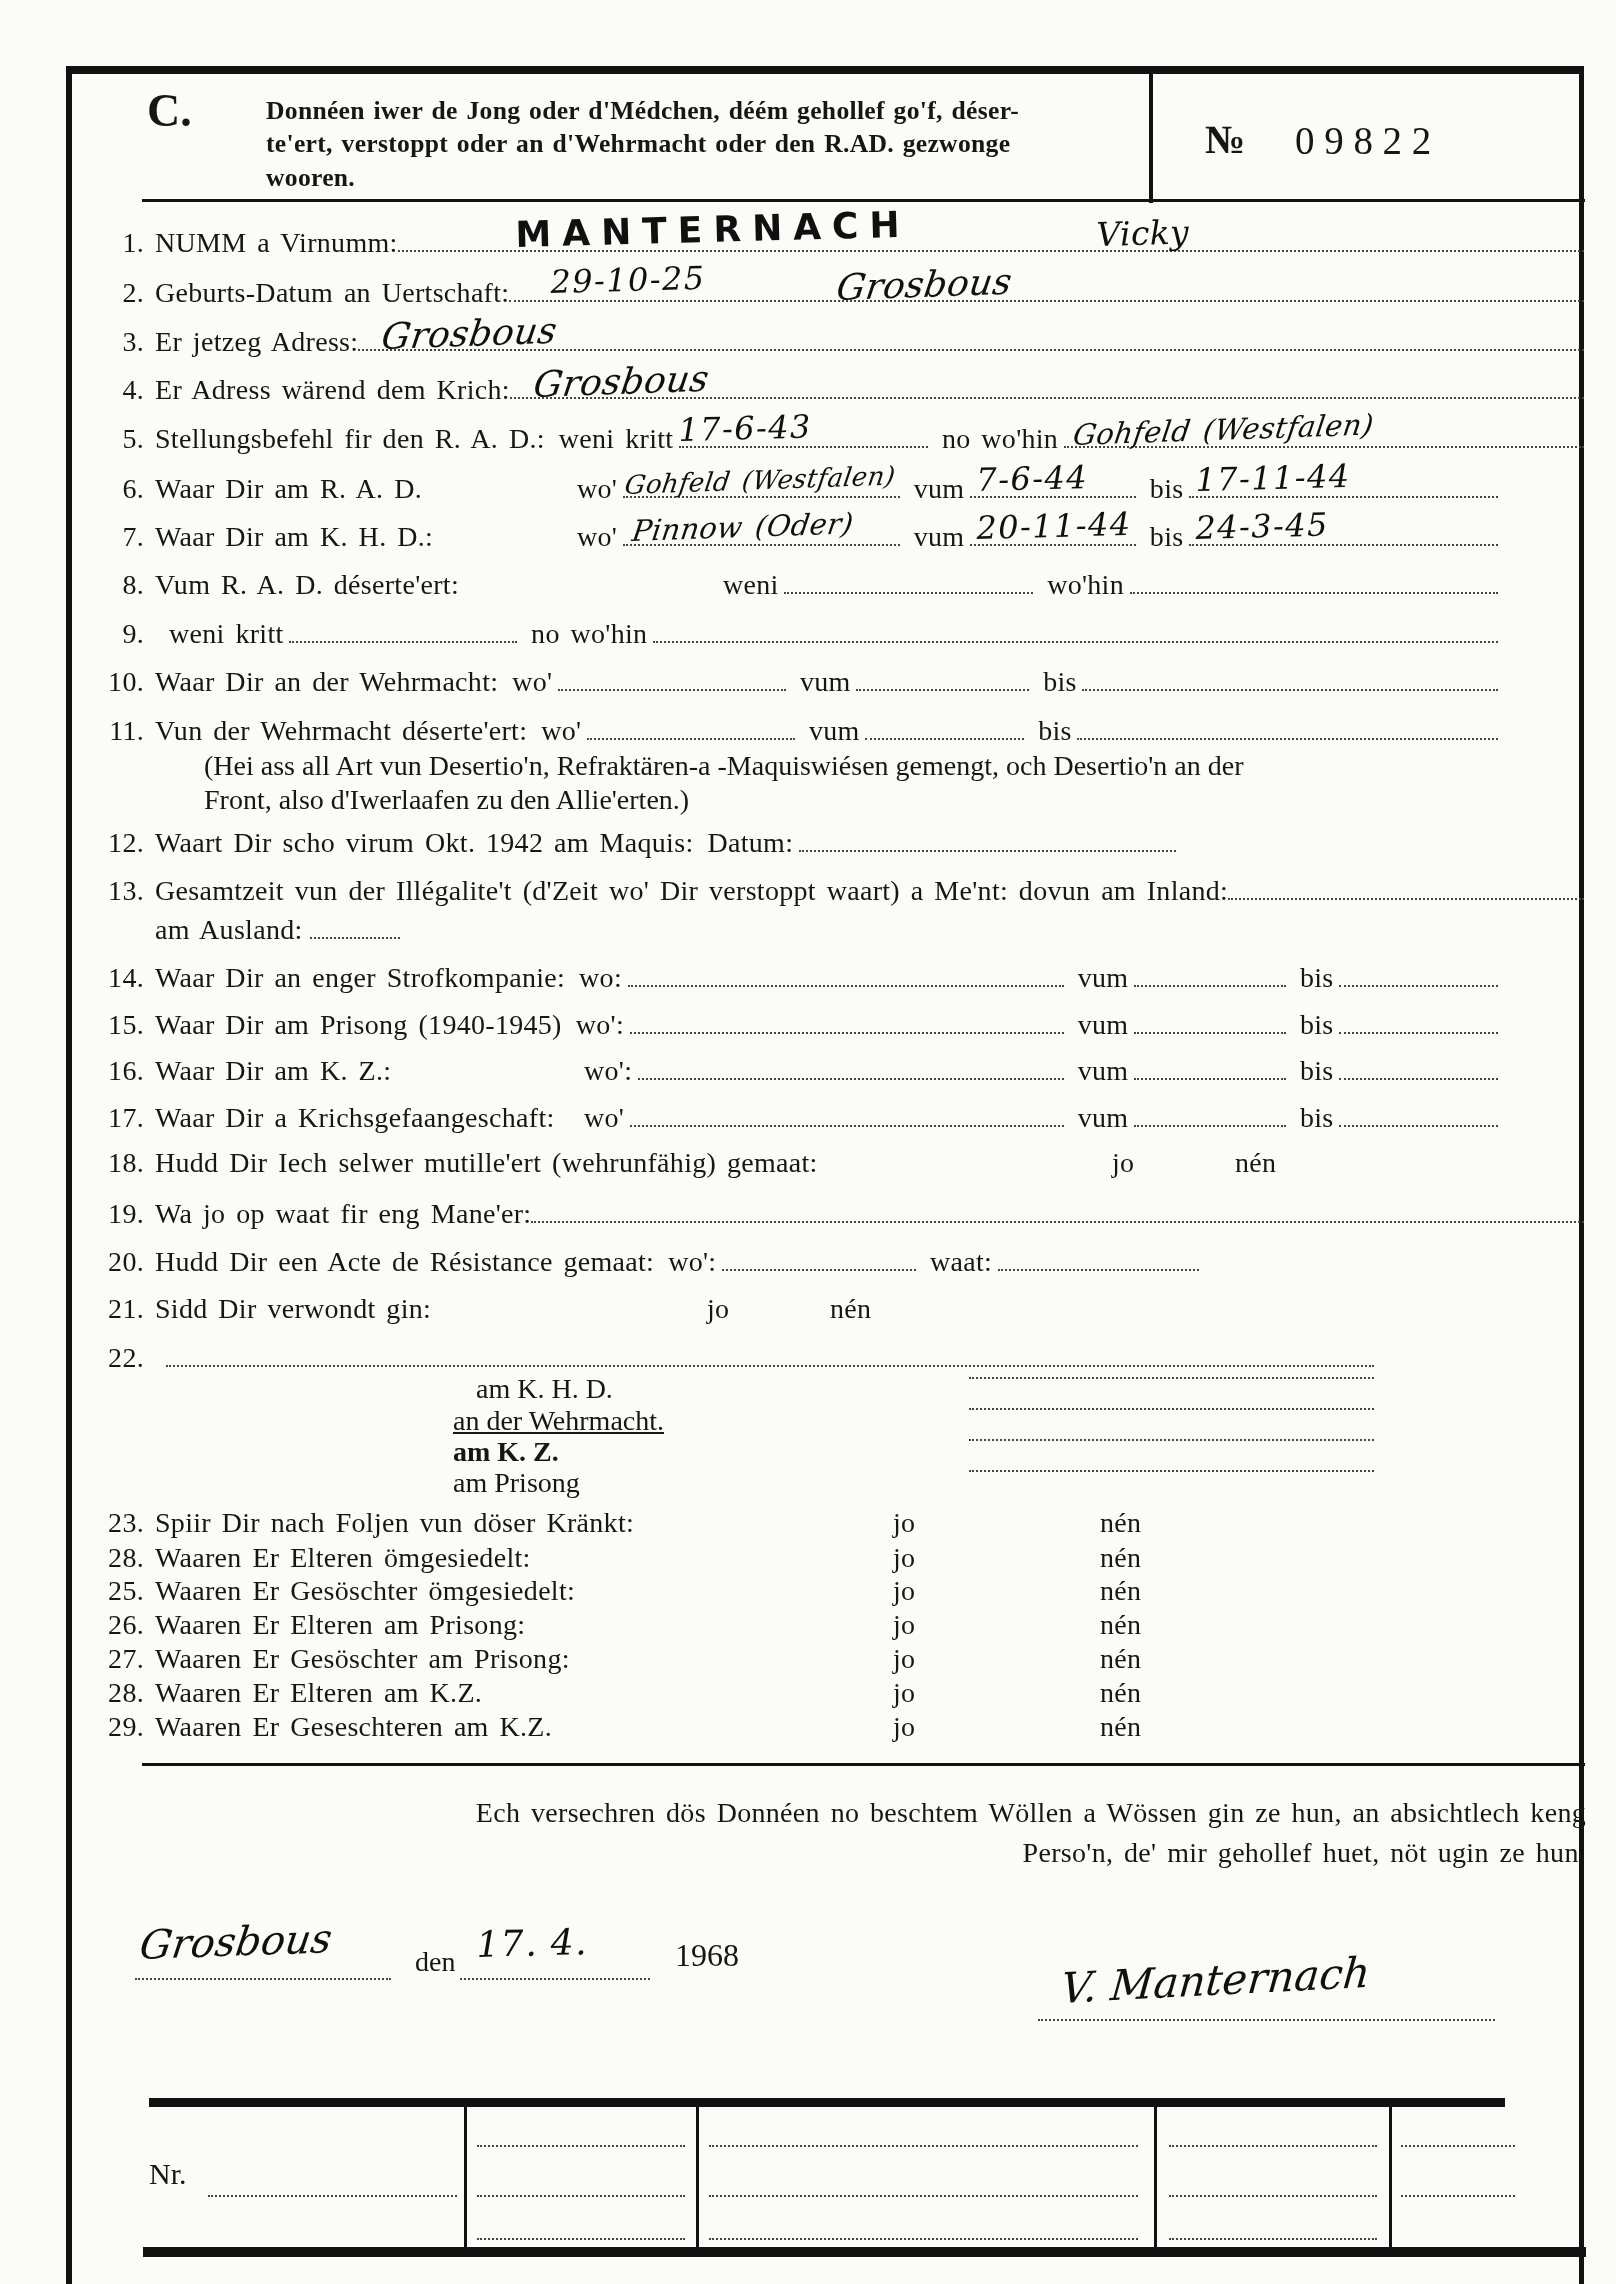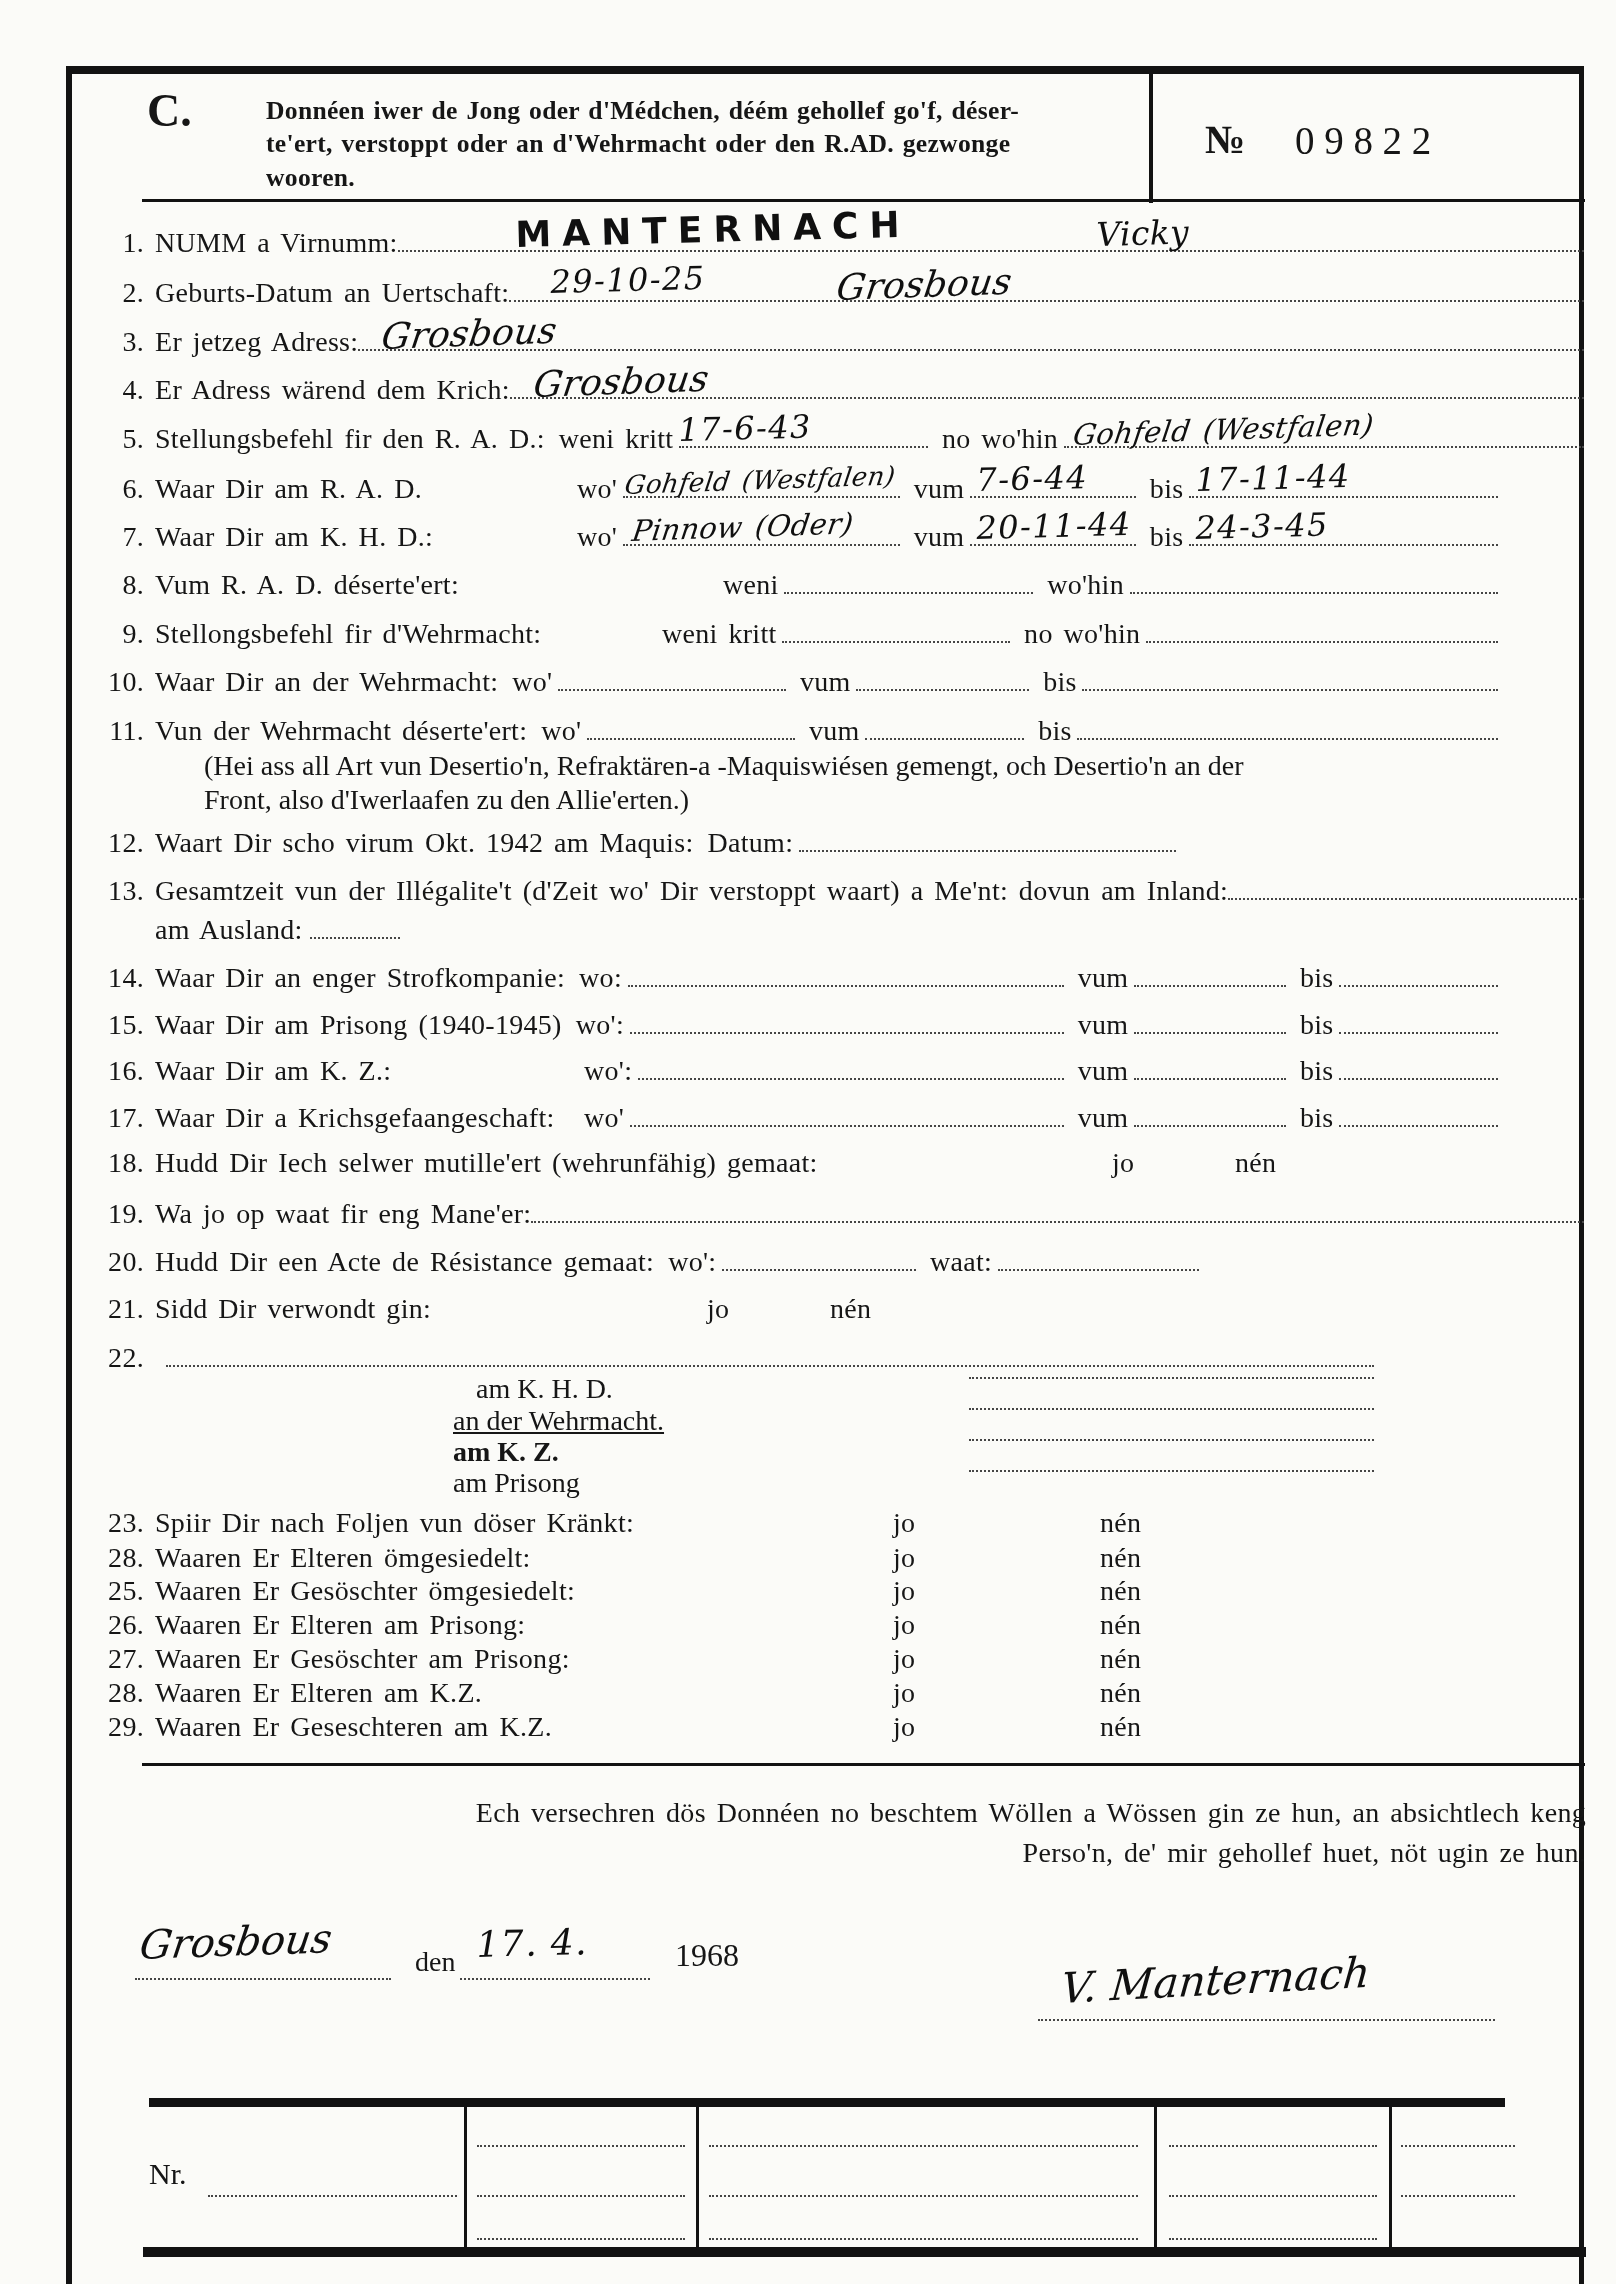--- a/index.html
+++ b/index.html
@@ -138,21 +138,20 @@
     <span class="num">8.</span>
     <span class="lbl" style="width:554px;">Vum R. A. D. déserte'ert:</span>
     <span class="sub">weni</span>
     <span class="dots" style="width:249px;"></span>
     <span class="sub">wo'hin</span>
     <span class="dots grow"></span>
   </div>
 
   <div class="row" style="top:616px;right:118px;">
     <span class="num">9.</span>
-    <span class="lbl" style="width:493px;">Stellongsbefehl fir d'Wehrmacht:</span>
     <span class="sub">weni kritt</span>
     <span class="dots" style="width:228px;"></span>
     <span class="sub">no wo'hin</span>
     <span class="dots grow"></span>
   </div>
 
   <div class="row" style="top:664px;right:118px;">
     <span class="num">10.</span>
     <span class="lbl">Waar Dir an der Wehrmacht:</span>
     <span class="sub">wo'</span>

